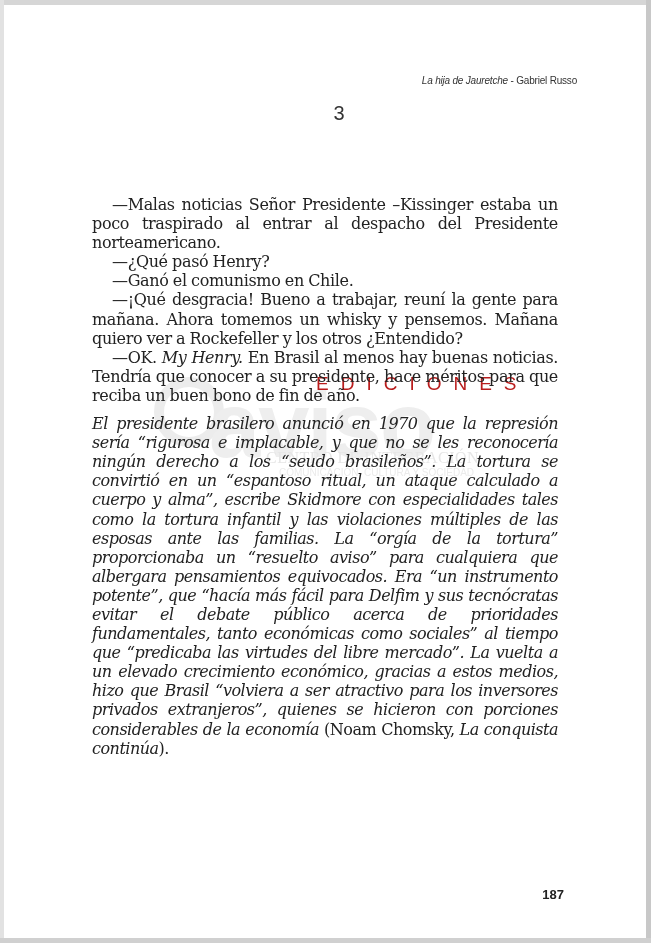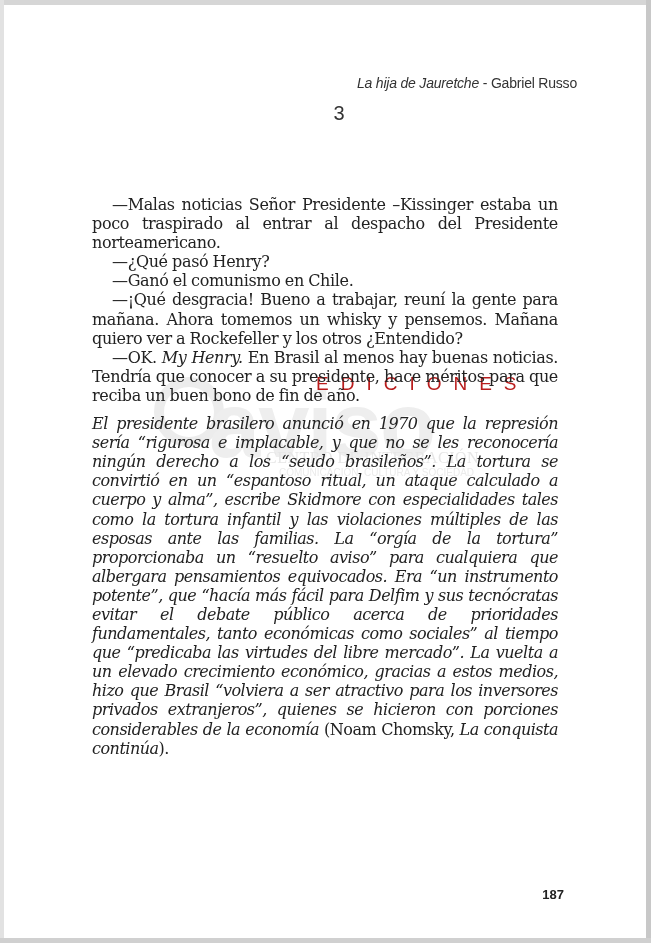--- a/index.html
+++ b/index.html
@@ -16,21 +16,21 @@
   .page {
     position: absolute;
     left: 4px; top: 5px;
     width: 642px; height: 933px;
     background: #ffffff;
   }
   .running-head {
     position: absolute;
     top: 70px; right: 69px;
     font-family: "Liberation Sans", sans-serif;
-    font-size: 14px;
+    font-size: 10px;
     color: #333;
     letter-spacing: -0.2px;
   }
   .running-head .title { font-style: italic; }
   .chapter-number {
     position: absolute;
     top: 97px; left: 0; width: 100%;
     text-align: center;
     font-family: "Liberation Sans", sans-serif;
     font-size: 20px;

